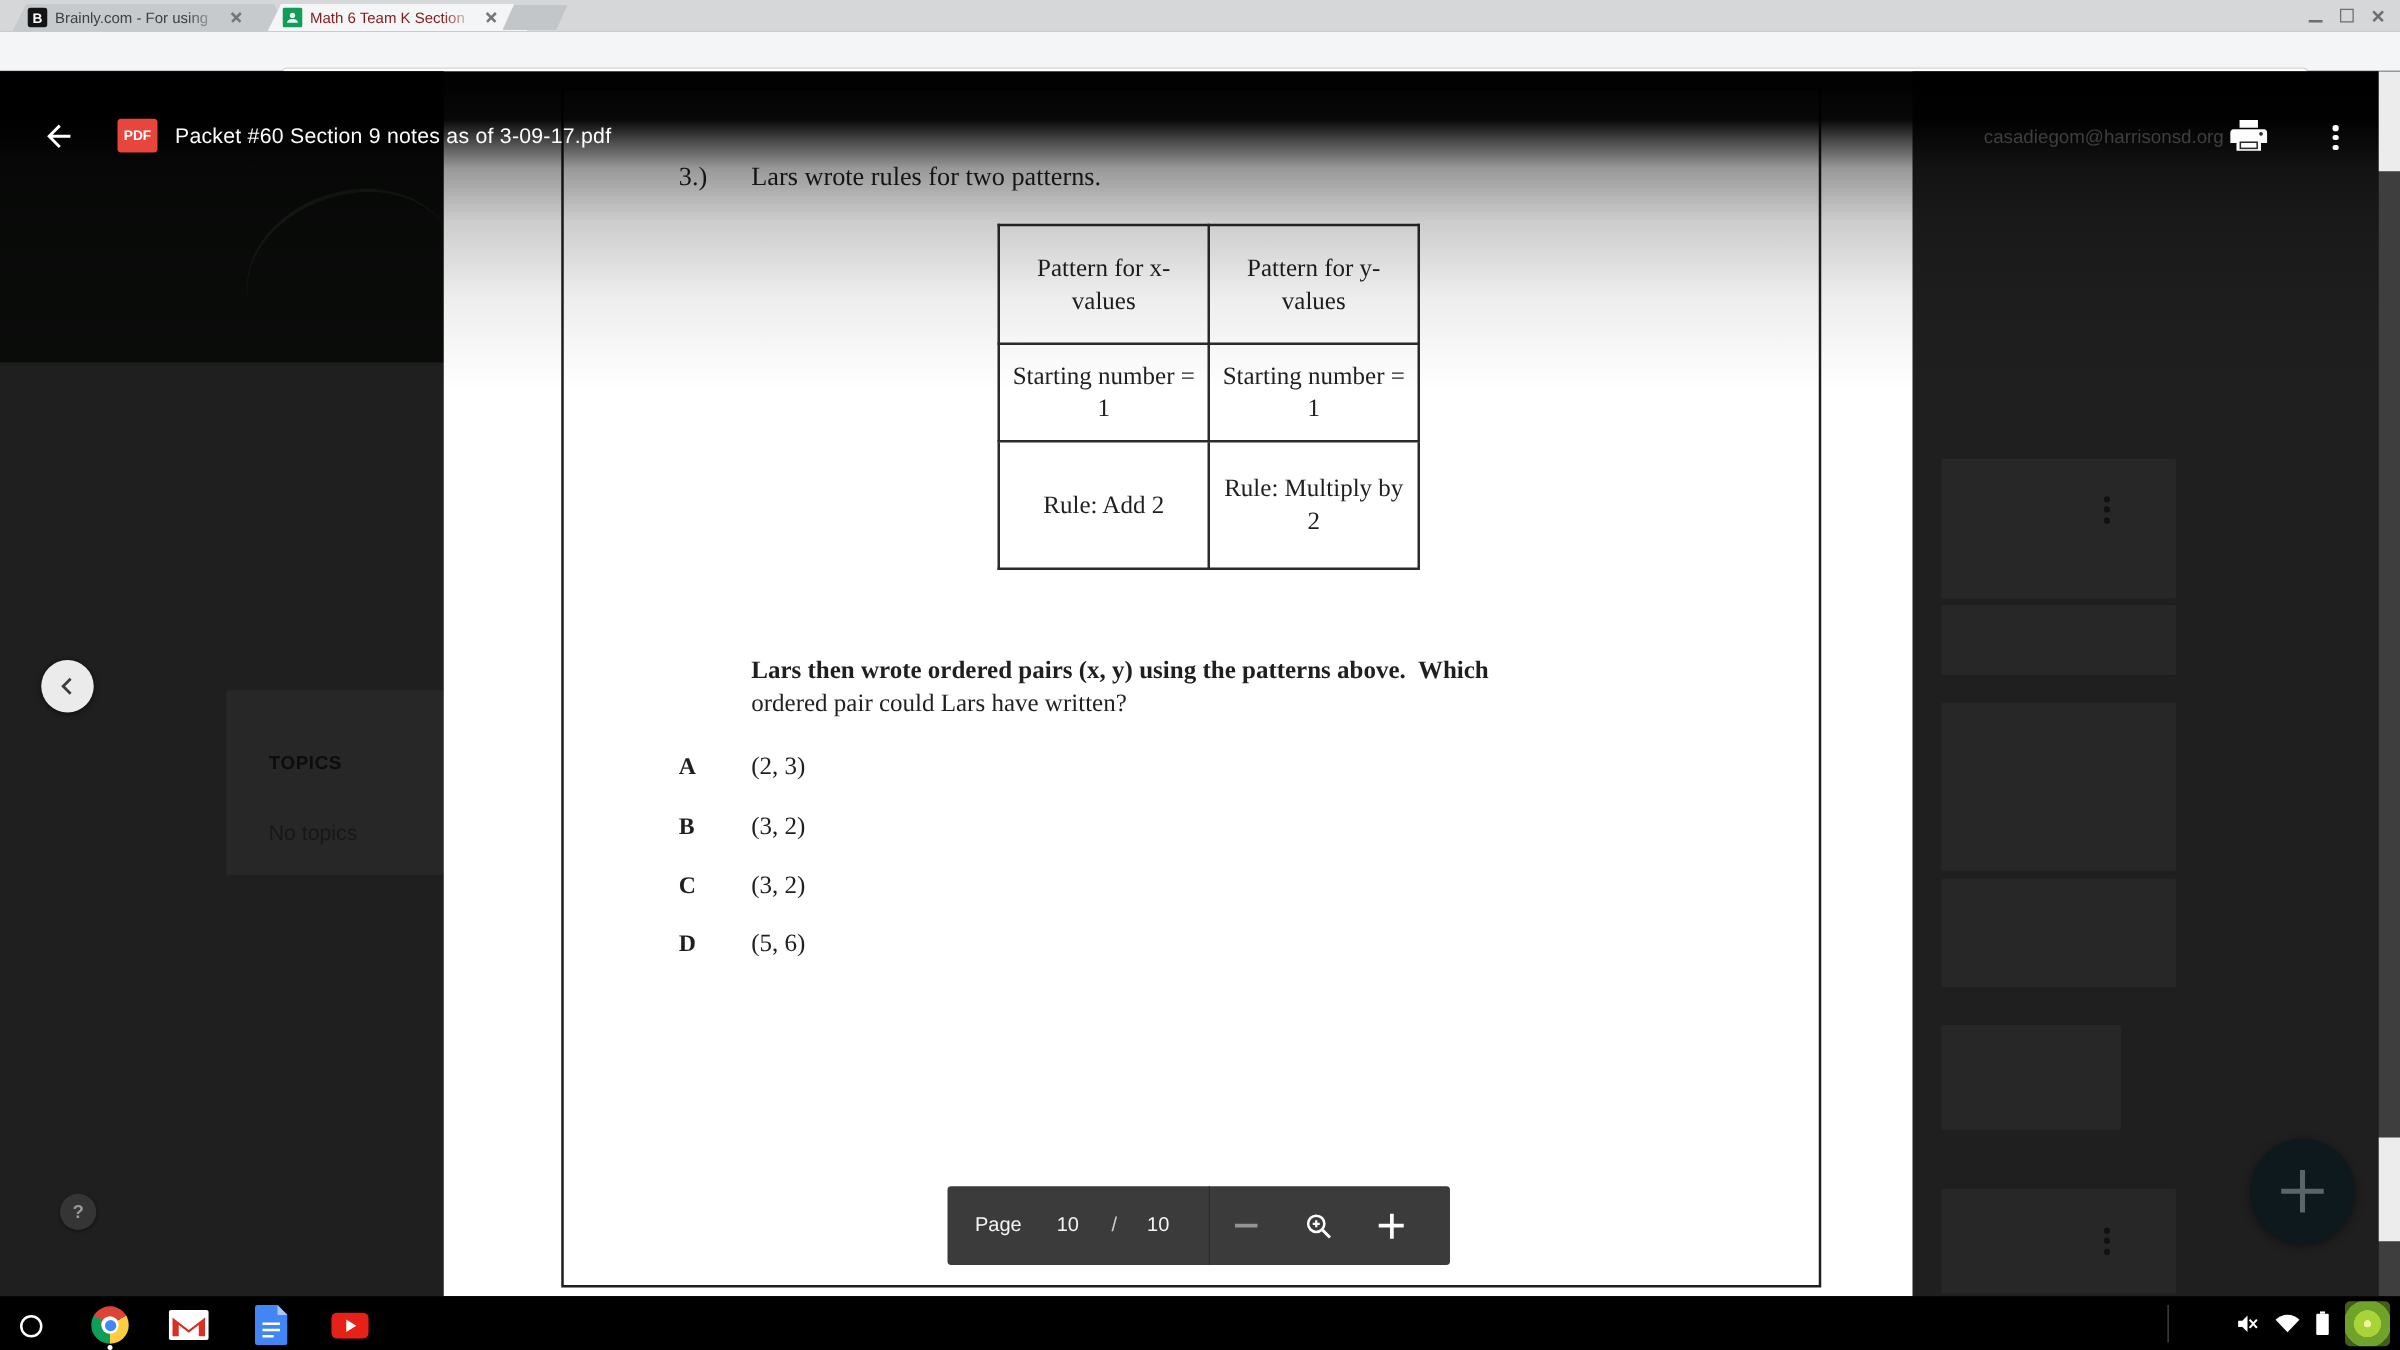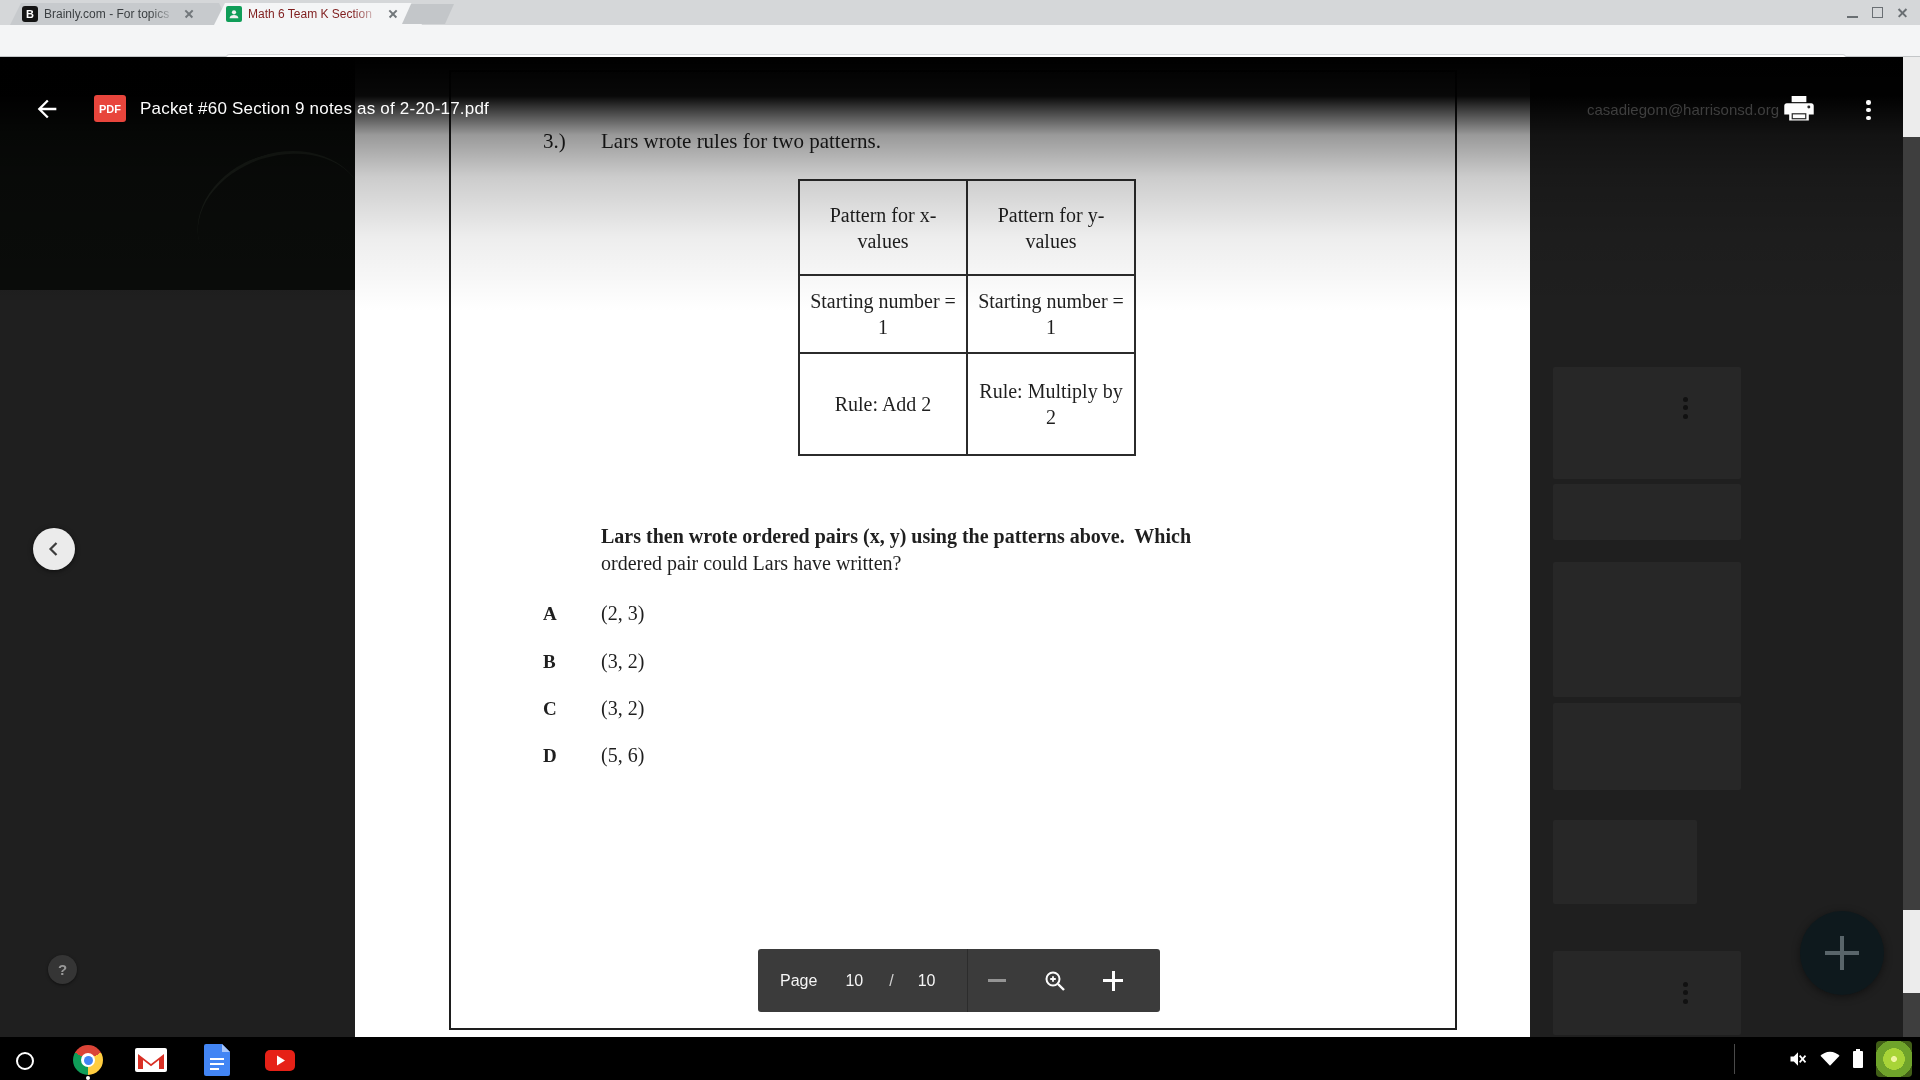--- a/index.html
+++ b/index.html
@@ -113,21 +113,21 @@
 <body>
 
 <div class="screen">
 
   <div class="abs tabstrip">
     <div class="abs tab tab-inactive" style="left:10px;width:198px;">
       <svg width="16" height="16" viewBox="0 0 16 16">
           <rect width="16" height="16" rx="3" fill="#141414"></rect>
           <text x="8" y="12" font-size="11" font-weight="bold" fill="#fff" text-anchor="middle" font-family="Liberation Sans,sans-serif">B</text>
         </svg>
-      <span class="tab-label">Brainly.com - For topics</span>
+      <span class="tab-label">Brainly.com - For using</span>
       <span class="tab-close"></span>
     </div>
     <div class="abs tab tab-active" style="left:214px;width:186px;">
       <svg width="16" height="16" viewBox="0 0 16 16">
           <rect width="16" height="16" rx="2" fill="#0f9d58"></rect>
           <circle cx="8" cy="6.3" r="2.1" fill="#f1f1f1"></circle>
           <path d="M3.6 12.2c0-2 2-3.1 4.4-3.1s4.4 1.1 4.4 3.1z" fill="#f1f1f1"></path>
         </svg>
       <span class="tab-label">Math 6 Team K Section</span>
       <span class="tab-close"></span>
@@ -176,20 +176,24 @@
         <span></span>
         <span></span>
       </div>
   </div>
 
   <div class="abs viewer">
 
     <div class="abs banner">
       <div class="abs banner-curve"></div>
     </div>
+    <div class="abs dimcard" style="left:181px;top:495px;width:174px;height:148px;">
+      <div class="abs" style="left:34px;top:50px;font-size:15px;font-weight:bold;letter-spacing:.5px;color:#0c0c0c;">TOPICS</div>
+      <div class="abs" style="left:34px;top:105px;font-size:17px;color:#171717;">No topics</div>
+    </div>
 
     <div class="abs dimcard" style="left:1553px;top:310px;width:188px;height:112px;"></div>
     <div class="abs dimcard" style="left:1553px;top:427px;width:188px;height:56px;"></div>
     <div class="abs dimcard" style="left:1553px;top:505px;width:188px;height:135px;"></div>
     <div class="abs dimcard" style="left:1553px;top:646px;width:188px;height:87px;"></div>
     <div class="abs dimcard" style="left:1553px;top:763px;width:144px;height:84px;"></div>
     <div class="abs dimcard" style="left:1553px;top:894px;width:188px;height:84px;"></div>
     <div class="abs dots3 menu-dim" style="left:1683px;top:336px;">
         <span></span>
         <span></span>
@@ -234,21 +238,21 @@
       <div class="abs choice-val" style="top:640px;">(3, 2)</div>
       <div class="abs choice-label" style="top:688px;">D</div>
       <div class="abs choice-val" style="top:687px;">(5, 6)</div>
     </div>
 
     <div class="abs scrim"></div>
     <svg class="abs" style="left:33px;top:38px;" width="28" height="28" viewBox="0 0 24 24">
         <path d="M20 11H7.8l5.6-5.6L12 4l-8 8 8 8 1.4-1.4L7.8 13H20z" fill="#fff"></path>
       </svg>
     <div class="abs pdfchip">PDF</div>
-    <div class="abs vtitle">Packet #60 Section 9 notes as of 2-20-17.pdf</div>
+    <div class="abs vtitle">Packet #60 Section 9 notes as of 3-09-17.pdf</div>
     <div class="abs vemail">casadiegom@harrisonsd.org</div>
     <svg class="abs" style="left:1784px;top:39px;" width="30" height="27" viewBox="0 0 24 22">
         <path fill="#fdfdfd" d="M6 0h12v5H6z"></path>
         <path fill="#fdfdfd" d="M2 6h20c1.1 0 2 .9 2 2v7h-4v5H4v-5H0V8c0-1.1.9-2 2-2z"></path>
         <rect x="6" y="14" width="12" height="5" fill="#2a2a2a"></rect>
         <rect x="7" y="15" width="10" height="3" fill="#fdfdfd"></rect>
         <circle cx="20" cy="9" r="1.2" fill="#2a2a2a"></circle>
       </svg>
     <div class="abs dots3 menu-light" style="left:1866px;top:40px;">
         <span></span>

